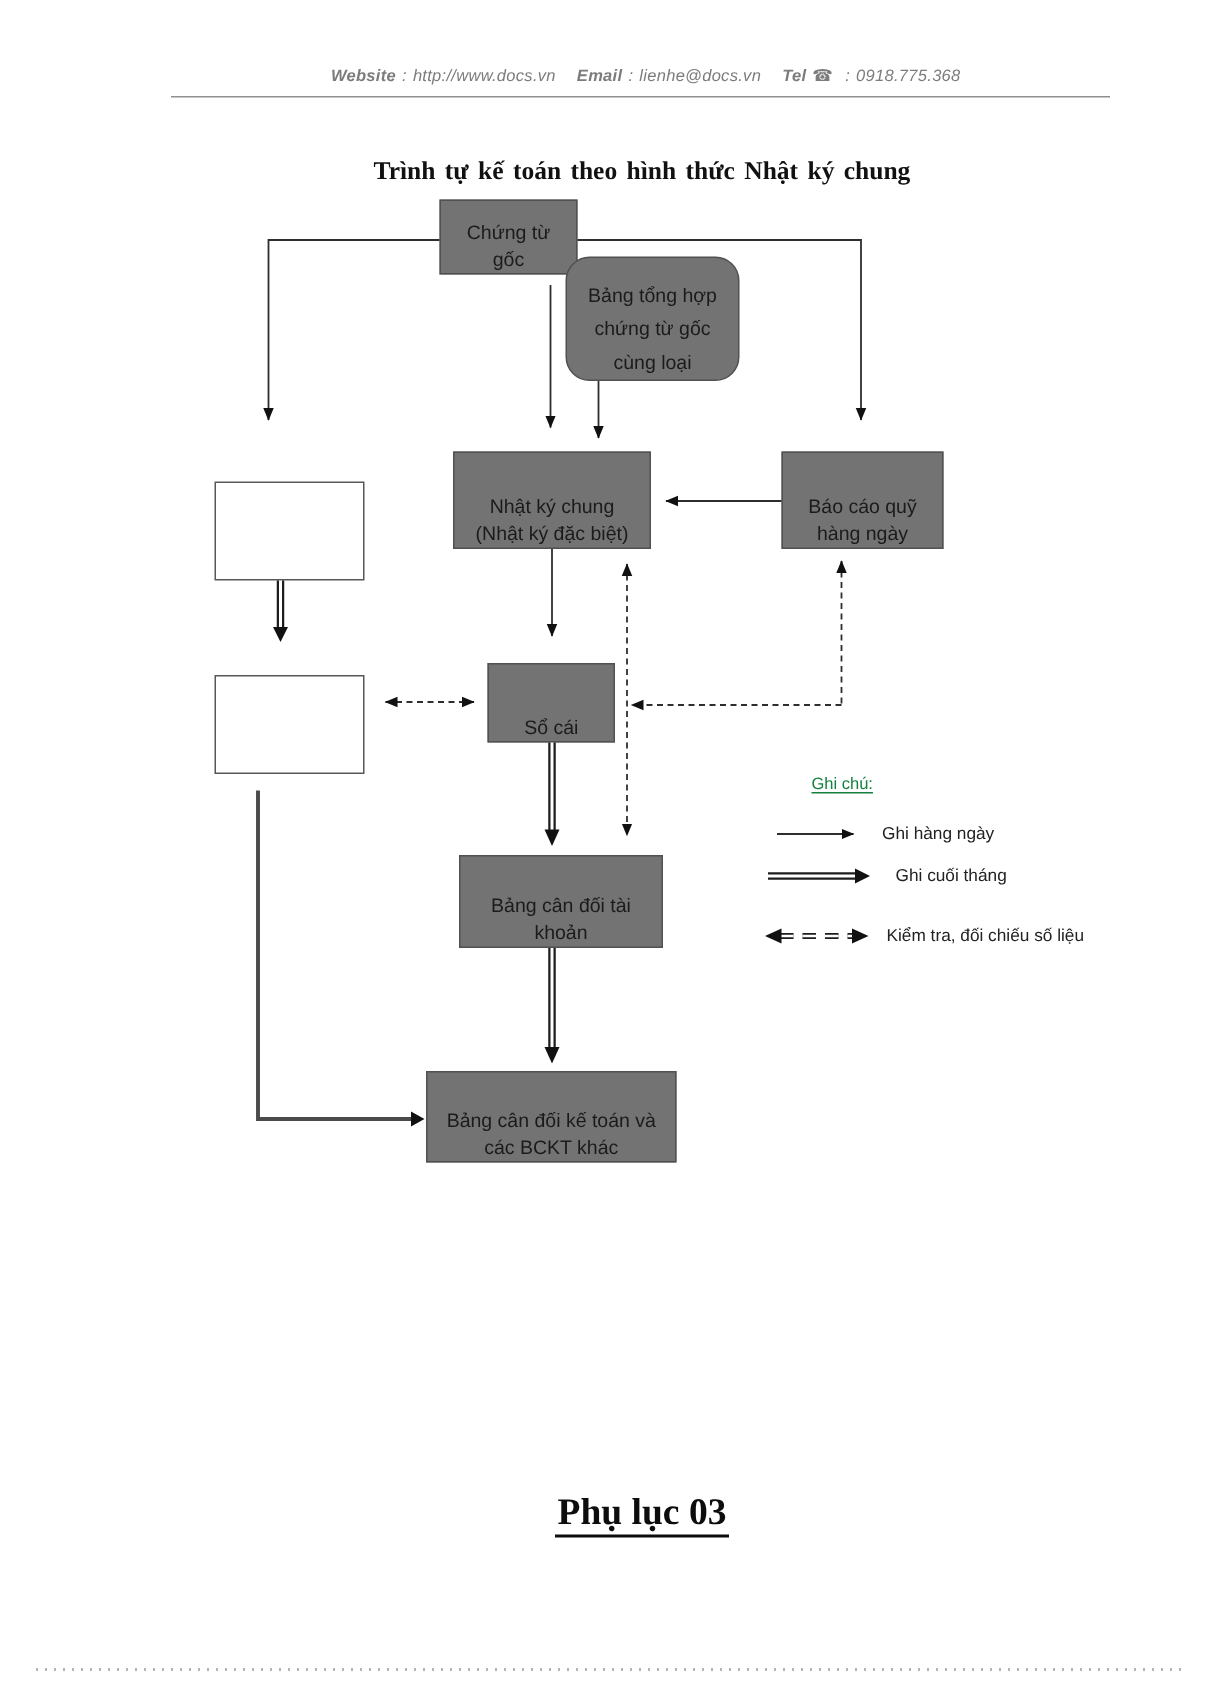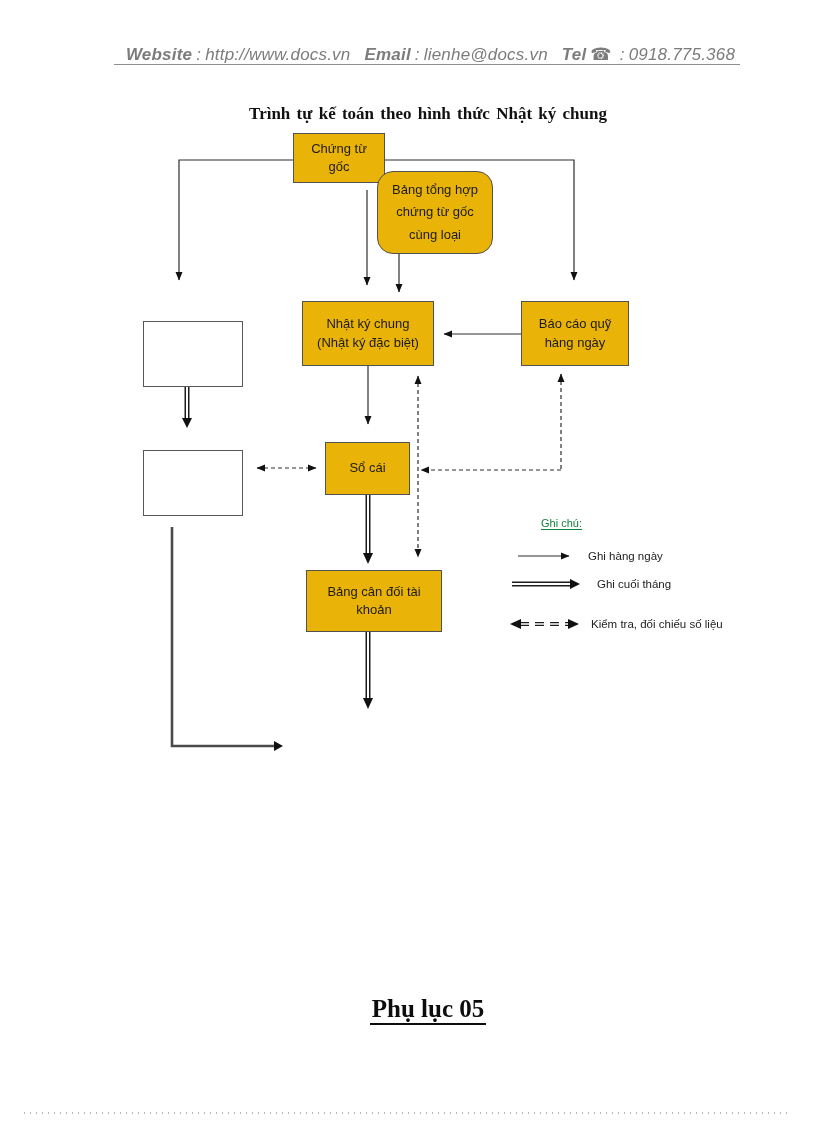--- a/index.html
+++ b/index.html
@@ -1,31 +1,31 @@
 <!DOCTYPE html>
 <html><head>
 <meta charset="utf-8">
 <style>
   html,body{margin:0;padding:0;background:#fff;}
   .page{position:relative;width:816px;height:1123px;background:#fff;overflow:hidden;
         font-family:"Liberation Sans","DejaVu Sans",sans-serif;}
   
   .hdr{position:absolute;top:44px;left:45px;right:0;text-align:center;
-       font-style:italic;font-size:17px;color:#7c7c7c;letter-spacing:.2px;white-space:nowrap;}
+       font-style:italic;font-size:11px;color:#7c7c7c;letter-spacing:.2px;white-space:nowrap;}
   .hdr .hb{font-weight:bold;}
   .hdr .gap{margin-left:14px;}
   .hdr .sep{margin:0 4px;}
   .hdr-rule{position:absolute;top:64px;left:114px;width:626px;height:1px;background:#8f8f8f;}
   
   .title{position:absolute;top:104px;left:40px;right:0;text-align:center;
          font-family:"Liberation Serif","DejaVu Serif",serif;font-weight:bold;
          font-size:17px;color:#111;word-spacing:2px;}
   
-  .box{position:absolute;background:#eab308;border:1.4px solid #515151;box-sizing:border-box;
-       display:flex;align-items:center;justify-content:center;text-align:center;
+  .box{position:absolute;background:#737373;border:1.4px solid #515151;box-sizing:border-box;
+       display:flex;align-items:flex-end;justify-content:center;text-align:center;
        font-size:13px;line-height:1.4;color:#1b1b1b;}
   .box .ln{display:block;}
   .box.tall{line-height:1.72;border-radius:16px;}
   .shadowbox{position:absolute;background:#fff;border:1.4px solid #585858;box-sizing:border-box;}
   
   .wires{position:absolute;left:0;top:0;pointer-events:none;}
   .thin{stroke:#2e2e2e;stroke-width:1.2;fill:none;}
   .dash{stroke:#2e2e2e;stroke-width:1.2;fill:none;stroke-dasharray:4 3;}
   .dbl-b{stroke:#1d1d1d;stroke-width:5;fill:none;}
   .dbl-w{stroke:#fff;stroke-width:2;fill:none;}
@@ -88,20 +88,26 @@
     <div>
         <span class="ln">Sổ cái</span>
       </div>
   </div>
   <div class="box" style="left:306px;top:570px;width:136px;height:62px">
     <div>
         <span class="ln">Bảng cân đối tài</span>
         <span class="ln">khoản</span>
       </div>
   </div>
+  <div class="box" style="left:284px;top:714px;width:167px;height:61px">
+    <div>
+        <span class="ln">Bảng cân đối kế toán và</span>
+        <span class="ln">các BCKT khác</span>
+      </div>
+  </div>
 
   <svg class="wires" width="816" height="1123" viewBox="0 0 816 1123">
     <defs>
       <marker id="ah" markerUnits="userSpaceOnUse" markerWidth="9" markerHeight="8" refX="8" refY="4" orient="auto-start-reverse">
         <path d="M0,0.5 L8.5,4 L0,7.5 Z" fill="#111"></path>
       </marker>
     </defs>
 
     <path class="thin" d="M293,160 H179 V280" marker-end="url(#ah)"></path>
     <path class="thin" d="M385,160 H574 V280" marker-end="url(#ah)"></path>
@@ -149,17 +155,17 @@
       <polygon class="head" points="568,619 568,629 579,624"></polygon>
     </g>
   </svg>
 
   <div class="lg-title">Ghi chú:</div>
   <div class="lg-label" style="left:588px;top:550px">Ghi hàng ngày</div>
   <div class="lg-label" style="left:597px;top:578px">Ghi cuối tháng</div>
   <div class="lg-label" style="left:591px;top:618px">Kiểm tra, đối chiếu số liệu</div>
 
   <div class="appendix">
-    <span>Phụ lục 05</span>
+    <span>Phụ lục 03</span>
   </div>
 
   <div class="dotted-rule"></div>
 </div>
 
 </body></html>

